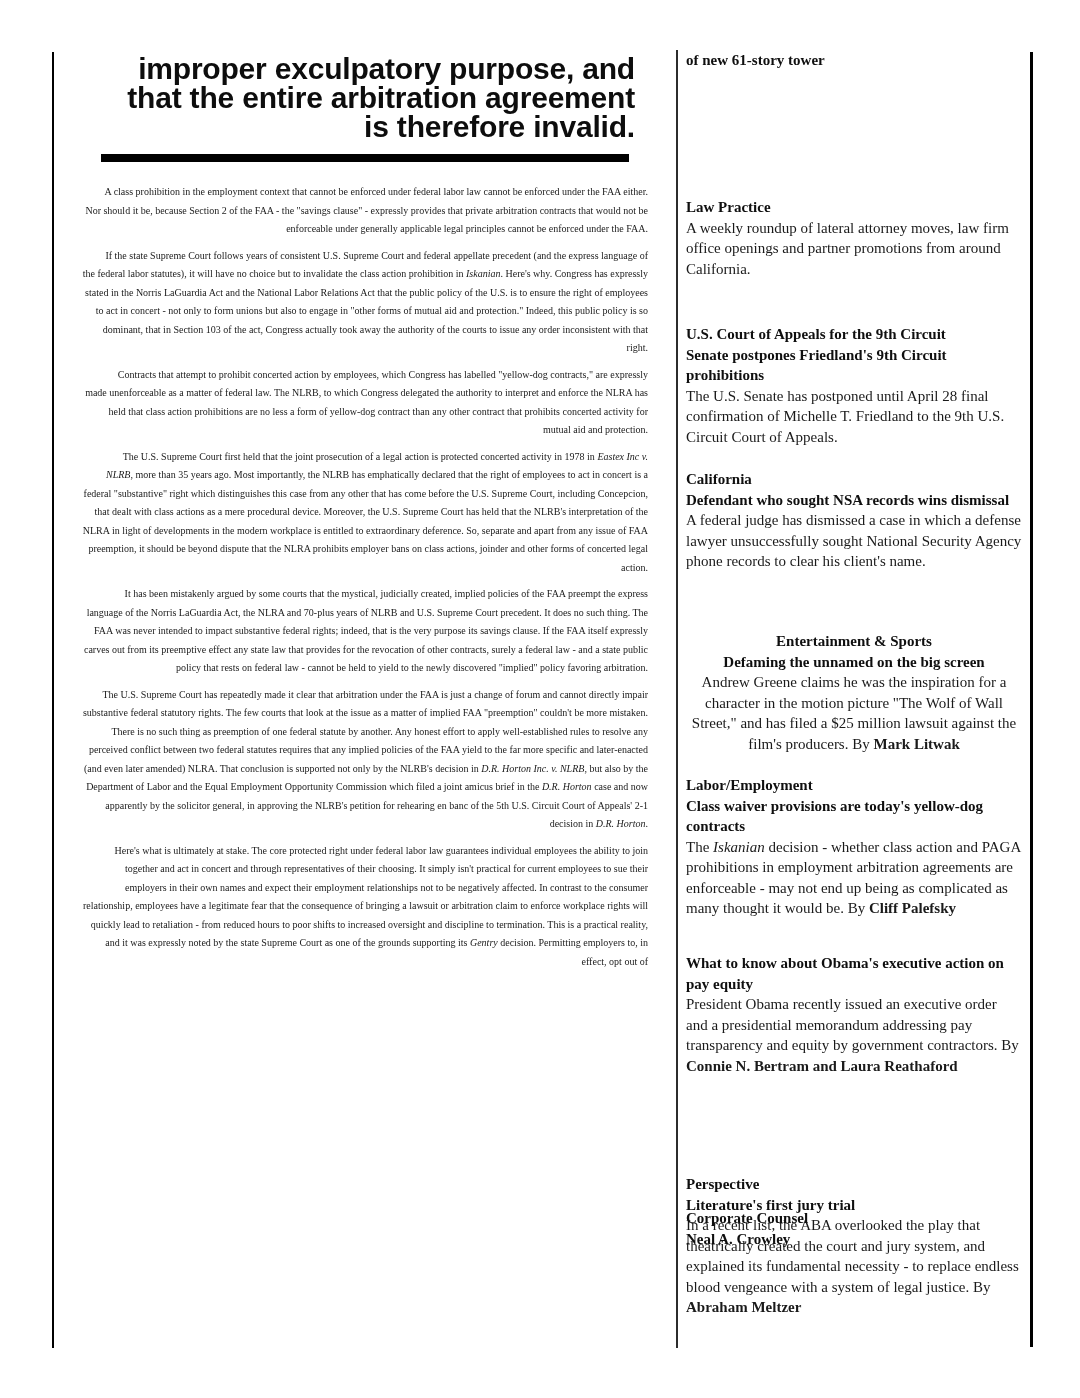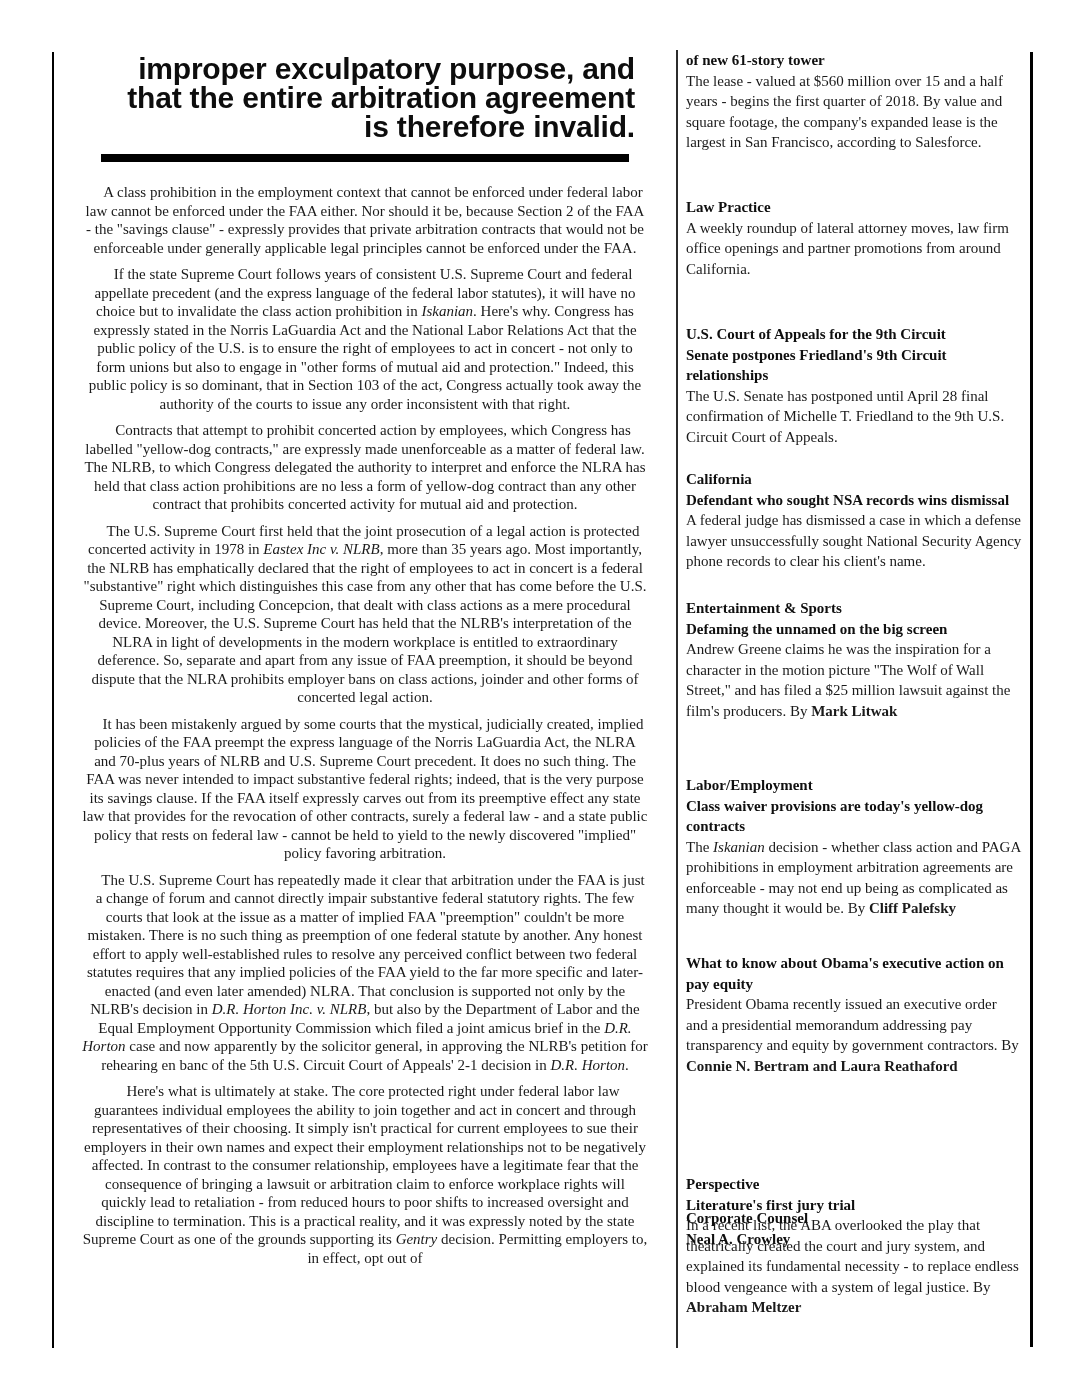--- a/index.html
+++ b/index.html
@@ -18,34 +18,34 @@
   .article-col { position:absolute; left:82px; top:48px; width:566px; }
   .headline {
     font-family:"Liberation Sans","DejaVu Sans",sans-serif;
     font-weight:bold; font-size:30px; line-height:29px;
     text-align:right; color:#0d0d0d; width:540px; margin:6px auto 0;
     letter-spacing:-0.2px;
   }
   .headline-rule { width:528px; height:8px; background:#000; margin:13px auto 0; }
   .article-body { margin-top:21px; }
   .article-body p {
-    font-size:15px; line-height:18.5px; text-indent:16px;
-    margin-bottom:8px; color:#1a1a1a; text-align:center;
+    font-size:10px; line-height:18.5px; text-indent:16px;
+    margin-bottom:8px; color:#1a1a1a; text-align:right;
   }
 
   
   .sidebar-col { position:absolute; left:686px; top:0; width:336px; height:1144px; }
   .sidebar-item { position:absolute; left:0; width:336px; font-size:15px; line-height:20.5px; }
   .sidebar-item .cat, .sidebar-item .title { font-weight:bold; color:#0f0f0f; }
   .sidebar-item .body { color:#1a1a1a; }
   .sidebar-item:nth-child(1){ top:50px; }
   .sidebar-item:nth-child(2){ top:197px; }
   .sidebar-item:nth-child(3){ top:324px; }
   .sidebar-item:nth-child(4){ top:469px; }
-  .sidebar-item:nth-child(5){ top:598px; }
+  .sidebar-item:nth-child(5){ top:631px;text-align:center; }
   .sidebar-item:nth-child(6){ top:775px; }
   .sidebar-item:nth-child(7){ top:953px; }
   .sidebar-item:nth-child(8){ top:1174px; }
   .sidebar-item:nth-child(9){ top:1208px; }
 </style>
 </head>
 <body>
 
 <div class="vrule vrule-left"></div>
 <div class="vrule vrule-mid"></div>
@@ -68,31 +68,30 @@
   <p><span>The U.S. Supreme Court has repeatedly made it clear that arbitration under the FAA is just a change of forum and cannot directly impair substantive federal statutory rights. The few courts that look at the issue as a matter of implied FAA "preemption" couldn't be more mistaken. There is no such thing as preemption of one federal statute by another. Any honest effort to apply well-established rules to resolve any perceived conflict between two federal statutes requires that any implied policies of the FAA yield to the far more specific and later-enacted (and even later amended) NLRA. That conclusion is supported not only by the NLRB's decision in </span><i>D.R. Horton Inc. v. NLRB</i><span>, but also by the Department of Labor and the Equal Employment Opportunity Commission which filed a joint amicus brief in the </span><i>D.R. Horton</i><span> case and now apparently by the solicitor general, in approving the NLRB's petition for rehearing en banc of the 5th U.S. Circuit Court of Appeals' 2-1 decision in </span><i>D.R. Horton</i><span>.</span></p>
 
   <p><span>Here's what is ultimately at stake. The core protected right under federal labor law guarantees individual employees the ability to join together and act in concert and through representatives of their choosing. It simply isn't practical for current employees to sue their employers in their own names and expect their employment relationships not to be negatively affected. In contrast to the consumer relationship, employees have a legitimate fear that the consequence of bringing a lawsuit or arbitration claim to enforce workplace rights will quickly lead to retaliation - from reduced hours to poor shifts to increased oversight and discipline to termination. This is a practical reality, and it was expressly noted by the state Supreme Court as one of the grounds supporting its </span><i>Gentry</i><span> decision. Permitting employers to, in effect, opt out of</span></p>
 </div>
 </div>
 
 <div class="sidebar-col" id="sidebar-items">
   <div class="sidebar-item">
     <div class="cat"></div>
     <div class="title">of new 61-story tower</div>
-    <div class="body"><span>The lease - valued at $560 million over 15 and a half years - begins the first quarter of 2018. By value and square footage, the company's expanded lease is the largest in San Francisco, according to Salesforce.</span></div>
   </div>
 
   <div class="sidebar-item">
     <div class="cat">Law Practice</div>
     <div class="body"><span>A weekly roundup of lateral attorney moves, law firm office openings and partner promotions from around California.</span></div>
   </div>
 
   <div class="sidebar-item">
     <div class="cat">U.S. Court of Appeals for the 9th Circuit</div>
-    <div class="title">Senate postpones Friedland's 9th Circuit relationships</div>
+    <div class="title">Senate postpones Friedland's 9th Circuit prohibitions</div>
     <div class="body"><span>The U.S. Senate has postponed until April 28 final confirmation of Michelle T. Friedland to the 9th U.S. Circuit Court of Appeals.</span></div>
   </div>
 
   <div class="sidebar-item">
     <div class="cat">California</div>
     <div class="title">Defendant who sought NSA records wins dismissal</div>
     <div class="body"><span>A federal judge has dismissed a case in which a defense lawyer unsuccessfully sought National Security Agency phone records to clear his client's name.</span></div>
   </div>
 
   <div class="sidebar-item">

